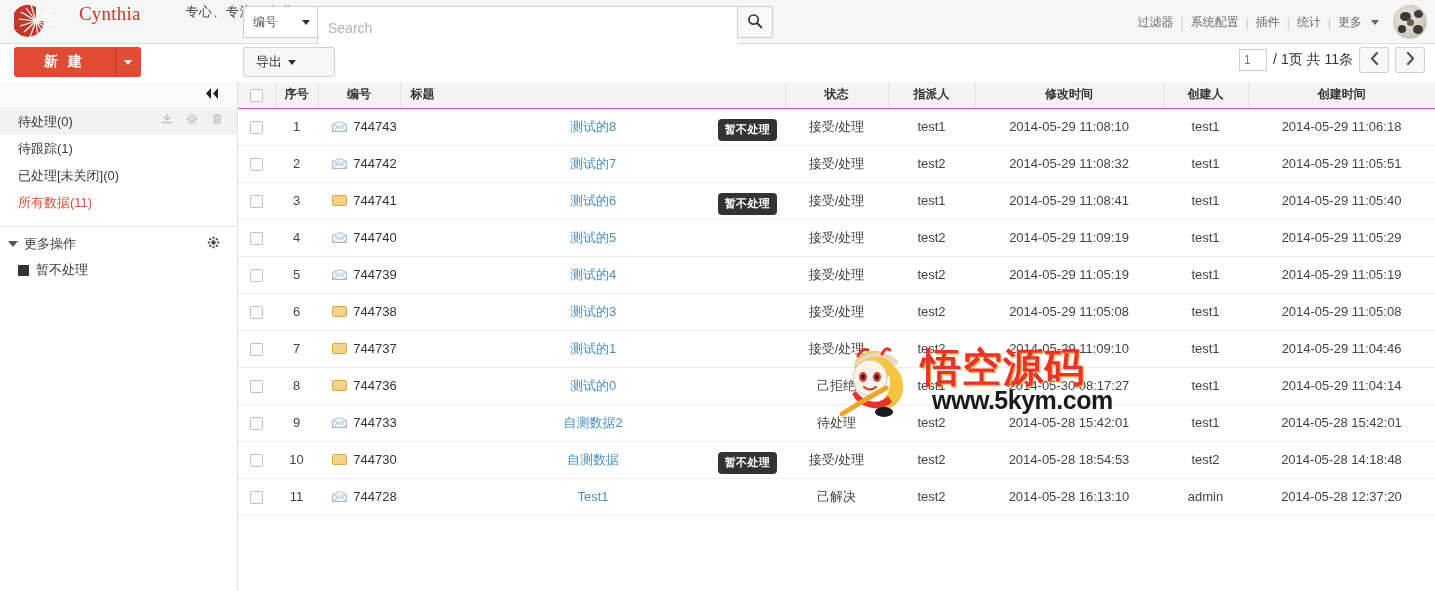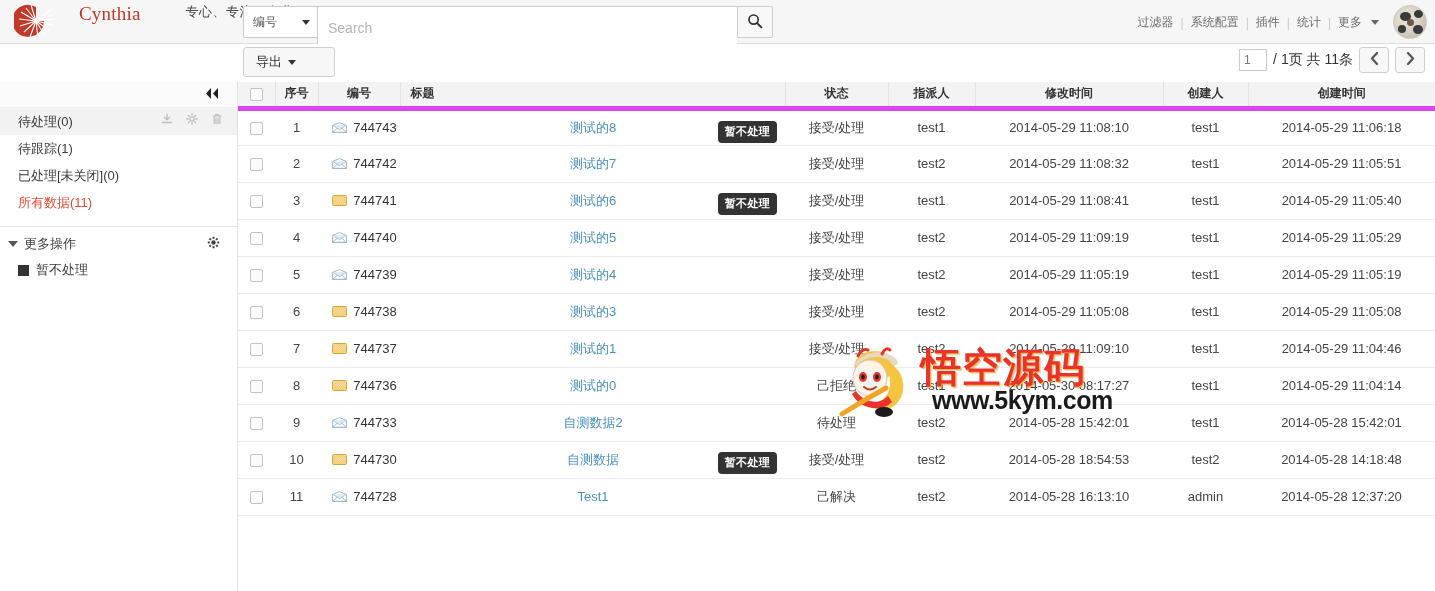--- a/index.html
+++ b/index.html
@@ -137,21 +137,21 @@
     border-top:6px solid #555; margin-right:6px; margin-left:2px;
   }
   .taghdr .gear { position:absolute; right:17px; top:5px; font-size:13px; color:#444; }
   .tagitem { height:26px; display:flex;align-items:center; padding-left:18px; font-size:13px; color:#3b3b3b; cursor:pointer;}
   .tagswatch { width:11px;height:11px; background:#333; margin-right:7px; display:inline-block;}
 
   
   .content { position:absolute; left:238px; top:82px; width:1197px; height:509px; background:#fff; overflow:hidden;}
   table.grid { width:1197px; border-collapse:collapse; table-layout:fixed; }
   table.grid th {
-    height:26px; background:#f3f3f3; border-bottom:5px solid #d946ef;
+    height:26px; background:#f3f3f3; border-bottom:1px solid #d946ef;
     font-size:12px; font-weight:bold; color:#333; text-align:center;
     border-right:1px solid #e4e4e4;
   }
   table.grid th.left { text-align:left; padding-left:10px; }
   table.grid td {
     height:37px; border-bottom:1px solid #ececec; font-size:13px; color:#444;
     text-align:center; vertical-align:middle;
   }
   .cb {
     width:13px;height:13px;border:1px solid #c2c2c2;background:#fbfbfb;display:inline-block;
@@ -255,20 +255,26 @@
     <div class="avatar">
       <span class="sp" style="left:6px;top:6px;width:11px;height:9px;"></span>
       <span class="sp" style="left:20px;top:4px;width:9px;height:8px;"></span>
       <span class="sp" style="left:4px;top:19px;width:8px;height:8px;"></span>
       <span class="sp" style="left:19px;top:19px;width:10px;height:9px;"></span>
       <span class="sp" style="left:13px;top:13px;width:7px;height:7px;background:#6b5a45;"></span>
     </div>
   </div>
 
   <div class="secondbar">
+    <div class="newbtn">
+      <div class="main">新 建</div>
+      <div class="split">
+        <i class="caret-down"></i>
+      </div>
+    </div>
 
     <div class="toolbar">
       <div class="tbtn">
         <span>导出</span>
         <i class="caret-down"></i>
       </div>
       <div class="tbtn">
         <span>发送</span>
       </div>
       <div class="tbtn">

